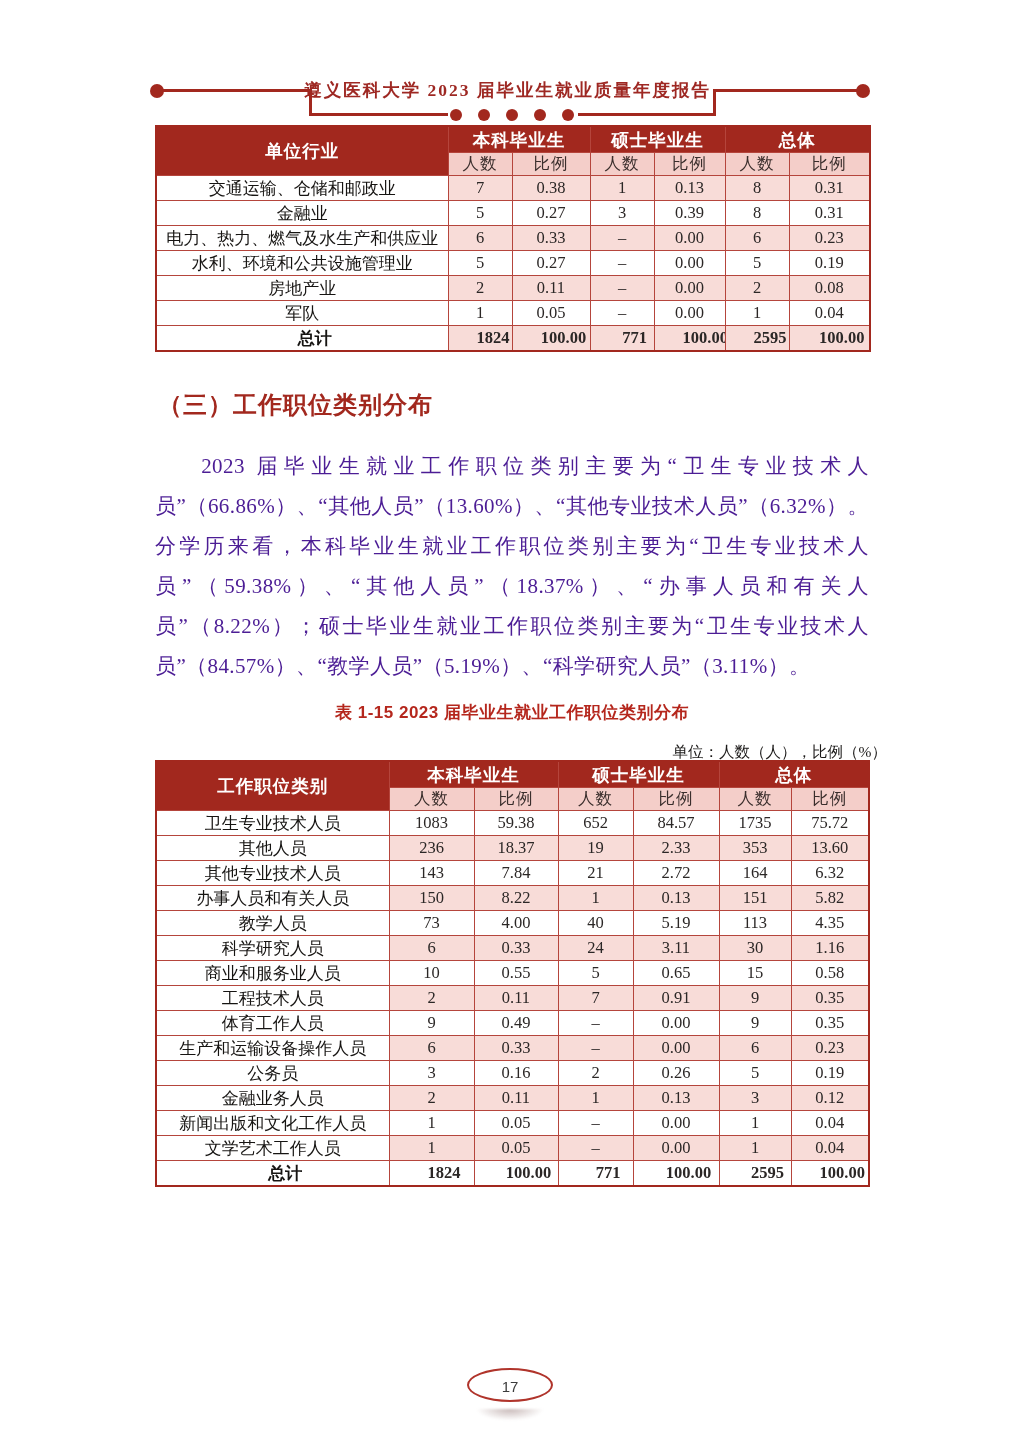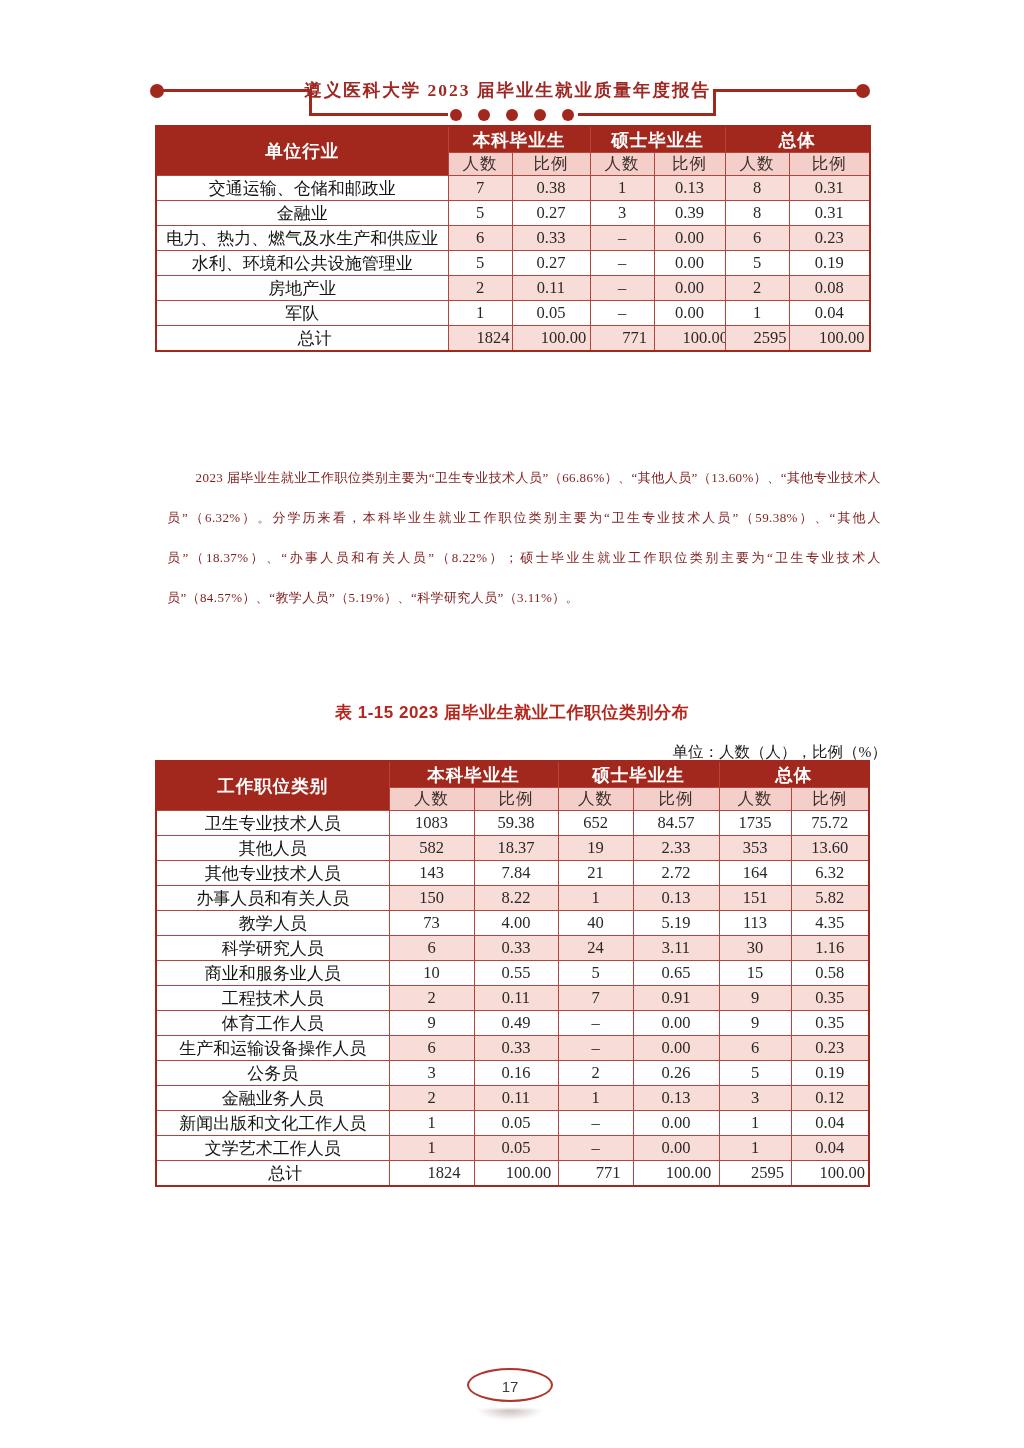--- a/index.html
+++ b/index.html
@@ -37,32 +37,32 @@
     font-family:"Liberation Sans","DejaVu Sans",sans-serif;
     font-size:17.5px;font-weight:bold;height:25px;letter-spacing:1px;
   }
   .rtable th.sub-h{
     background:var(--pink-subheader);color:#3a2e2c;
     font-size:16.5px;font-weight:normal;height:21px;letter-spacing:1px;
   }
   .rtable td{font-size:16.5px;height:24px;color:#2b2726;}
   .rtable td.lbl{font-size:17px;color:#161412;}
   .rtable td.val.shaded{background:var(--pink-row);}
-  .rtable tr.total td{font-weight:normal;padding-left:28px;}
+  .rtable tr.total td{font-weight:bold;padding-left:28px;}
   .rtable tr.total td.lbl{font-family:"Liberation Sans","DejaVu Sans",sans-serif;font-size:17px;}
   
   .section-heading{
     position:absolute;left:158px;top:389px;margin:0;
     font-family:"Liberation Sans","DejaVu Sans",sans-serif;
     font-size:24px;font-weight:bold;color:var(--accent);letter-spacing:1px;
   }
   .body-para{
-    position:absolute;left:155px;top:446px;width:714px;margin:12px;
-    font-size:13px;line-height:40px;text-align:justify;text-indent:2.2em;
-    letter-spacing:0.4px;color:#7f1d1d;
+    position:absolute;left:155px;top:446px;width:714px;margin:0;
+    font-size:21px;line-height:40px;text-align:justify;text-indent:2.2em;
+    letter-spacing:0.4px;color:#4c1d95;
   }
   .table-caption{
     position:absolute;left:0;top:701px;width:1024px;margin:0;text-align:center;
     font-family:"Liberation Sans","DejaVu Sans",sans-serif;
     font-size:17px;font-weight:bold;color:var(--caption-red);letter-spacing:0.5px;
   }
   .units-note{
     position:absolute;left:162px;top:730px;width:713px;margin:12px;
     text-align:right;font-size:15.5px;color:#1b1918;
   }
@@ -186,20 +186,21 @@
           <td class="val shaded">1824</td>
           <td class="val shaded">100.00</td>
           <td class="val shaded">771</td>
           <td class="val shaded">100.00</td>
           <td class="val shaded">2595</td>
           <td class="val shaded">100.00</td>
         </tr>
       </tbody>
     </table>
 
+  <h2 class="section-heading">（三）工作职位类别分布</h2>
   <p class="body-para">2023 届毕业生就业工作职位类别主要为“卫生专业技术人员”（66.86%）、“其他人员”（13.60%）、“其他专业技术人员”（6.32%）。分学历来看，本科毕业生就业工作职位类别主要为“卫生专业技术人员”（59.38%）、“其他人员”（18.37%）、“办事人员和有关人员”（8.22%）；硕士毕业生就业工作职位类别主要为“卫生专业技术人员”（84.57%）、“教学人员”（5.19%）、“科学研究人员”（3.11%）。</p>
 
   <p class="table-caption">表 1-15 2023 届毕业生就业工作职位类别分布</p>
   <p class="units-note">单位：人数（人），比例（%）</p>
 
   <table class="rtable" style="left:155px;top:760px;width:713px;">
     <colgroup>
       <col style="width:233px">
         <col style="width:85px">
         <col style="width:84px">
@@ -229,21 +230,21 @@
           <td class="lbl">卫生专业技术人员</td>
           <td class="val">1083</td>
           <td class="val">59.38</td>
           <td class="val">652</td>
           <td class="val">84.57</td>
           <td class="val">1735</td>
           <td class="val">75.72</td>
         </tr>
         <tr>
           <td class="lbl">其他人员</td>
-          <td class="val shaded">582</td>
+          <td class="val shaded">236</td>
           <td class="val shaded">18.37</td>
           <td class="val shaded">19</td>
           <td class="val shaded">2.33</td>
           <td class="val shaded">353</td>
           <td class="val shaded">13.60</td>
         </tr>
         <tr>
           <td class="lbl">其他专业技术人员</td>
           <td class="val">143</td>
           <td class="val">7.84</td>

